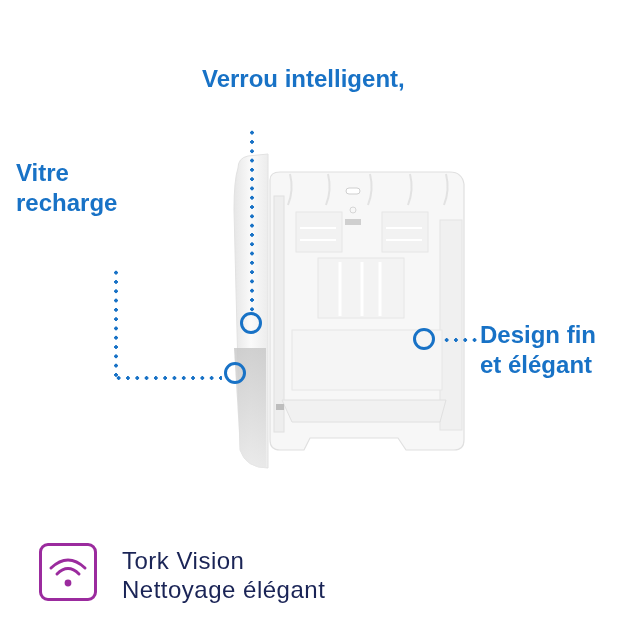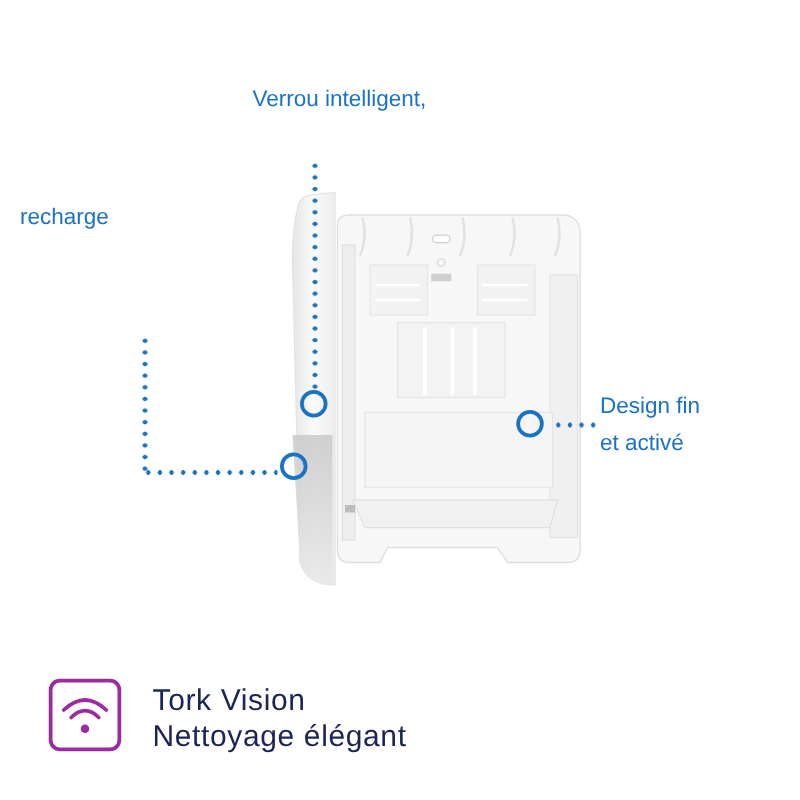--- a/index.html
+++ b/index.html
@@ -1,17 +1,17 @@
 <!DOCTYPE html>
 <html><head>
 <meta charset="utf-8">
 <style>
   html, body { margin: 0; padding: 0; }
   body { width: 640px; height: 640px; background: #ffffff; position: relative; overflow: hidden; font-family: "Liberation Sans", sans-serif; }
-  .label { position: absolute; color: #1872c6; font-weight: normal; font-size: 18px; line-height: 30px; }
+  .label { position: absolute; color: #1872c6; font-weight: bold; font-size: 24px; line-height: 30px; }
   .label div { white-space: nowrap; }
   .dot-v { position: absolute; width: 4px; background-image: radial-gradient(circle, #1872c6 1.8px, transparent 2px); background-size: 4px 9.3px; background-repeat: repeat-y; }
   .dot-h { position: absolute; height: 4px; background-image: radial-gradient(circle, #1872c6 1.8px, transparent 2px); background-size: 9.3px 4px; background-repeat: repeat-x; }
   .ring { position: absolute; width: 16px; height: 16px; border: 3px solid #1872c6; border-radius: 50%; box-sizing: content-box; }
   .product { position: absolute; }
   .bottom-title { position: absolute; left: 122px; top: 546px; color: #1a2456; font-weight: normal; font-size: 24px; line-height: 29px; letter-spacing: 0.5px; }
   .bottom-title div { white-space: nowrap; }
   .vision-icon { position: absolute; left: 39px; top: 543px; width: 58px; height: 58px; border: 3px solid #9b2b9e; border-radius: 9px; box-sizing: border-box; }
 </style>
 </head>
@@ -65,31 +65,32 @@
   <rect x="66" y="254" width="8" height="6" fill="#bdbdbd"></rect>
 </svg>
 
 <div class="label" style="left:202px;top:64px;">
   <div>Verrou intelligent,</div>
 </div>
 <div class="dot-v" style="left:250px;top:128px;height:184px;"></div>
 <div class="ring" style="left:240px;top:312px;"></div>
 
 <div class="label" style="left:16px;top:158px;">
+  <div>Vitre</div>
   <div>recharge</div>
 </div>
 <div class="dot-v" style="left:114px;top:268px;height:112px;"></div>
 <div class="dot-h" style="left:114px;top:376px;height:4px;width:108px;"></div>
 <div class="ring" style="left:224px;top:362px;"></div>
 
 <div class="ring" style="left:413px;top:328px;"></div>
 <div class="dot-h" style="left:442px;top:338px;width:36px;"></div>
-<div class="label" style="left:480px;top:309px;">
+<div class="label" style="left:480px;top:320px;">
   <div>Design fin</div>
-  <div>et activé</div>
+  <div>et élégant</div>
 </div>
 
 <div class="vision-icon">
   <svg width="52" height="52" viewBox="0 0 52 52" style="position:absolute;left:0;top:0;">
     <path d="M9 22 Q26 6 43 22" stroke="#9b2b9e" stroke-width="3" fill="none" stroke-linecap="round"></path>
     <path d="M15 28 Q26 17 37 28" stroke="#9b2b9e" stroke-width="3" fill="none" stroke-linecap="round"></path>
     <circle cx="26" cy="37" r="3.4" fill="#9b2b9e"></circle>
   </svg>
 </div>
 <div class="bottom-title">

